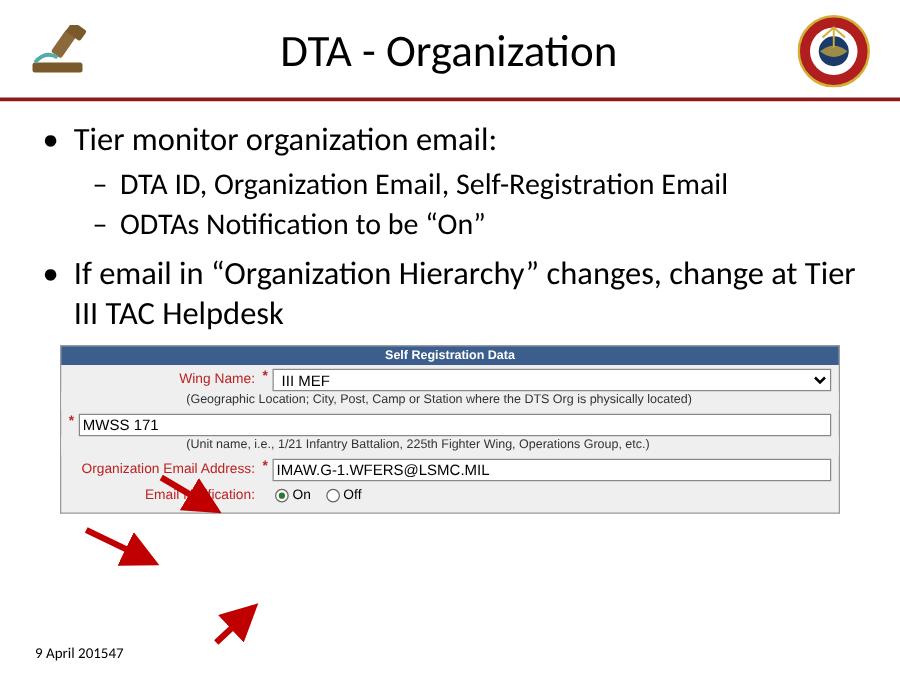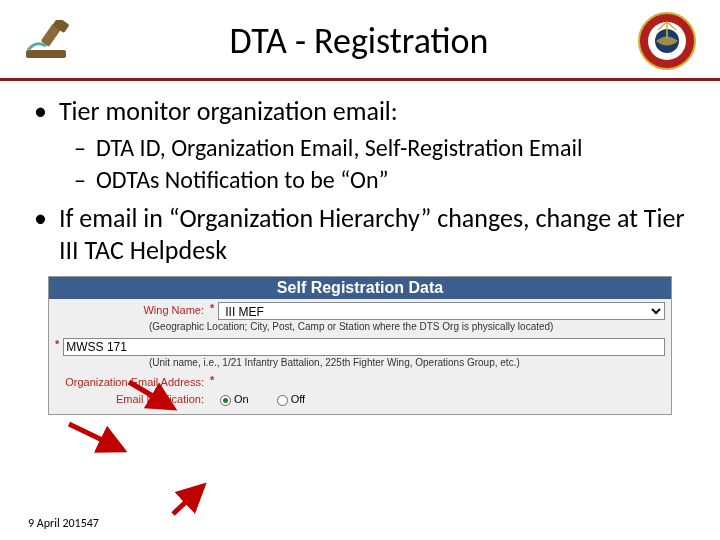--- a/index.html
+++ b/index.html
@@ -57,21 +57,21 @@
     background: #efefef;
     font-family: Arial, sans-serif;
     font-size: 11px;
   }
   .form-title {
     background: #3b5e8c;
     color: #fff;
     text-align: center;
     font-weight: bold;
     padding: 2px 0;
-    font-size: 16px;
+    font-size: 10px;
   }
   .form-row {
     display: flex;
     align-items: flex-start;
     padding: 3px 6px 0 6px;
   }
   .form-label {
     width: 155px;
     text-align: right;
     color: #b22;
@@ -91,21 +91,21 @@
   }
   .hint {
     font-size: 10px;
     color: #333;
     padding: 1px 6px 3px 100px;
     background: #efefef;
   }
   .radio-group {
     display: flex;
     align-items: center;
-    gap: 28px;
+    gap: 12px;
     padding-top: 2px;
     padding-bottom: 4px;
   }
   .radio-group label { font-size: 11px; color: #000; }
   .radio-dot {
     display: inline-block;
     width: 11px; height: 11px;
     border: 1px solid #666;
     border-radius: 50%;
     background: #fff;
@@ -140,21 +140,21 @@
 
 <div class="header">
   <div class="header-logo-left">
     <svg viewBox="0 0 56 42" width="56" height="42">
       <rect x="2" y="30" width="40" height="8" rx="2" fill="#7a5a2a"></rect>
       <rect x="22" y="4" width="10" height="22" rx="2" fill="#8a6a3a" transform="rotate(35 27 15)"></rect>
       <rect x="30" y="0" width="14" height="10" rx="2" fill="#7a5a2a" transform="rotate(35 37 5)"></rect>
       <path d="M4 30 Q12 20 22 26" stroke="#5aa" stroke-width="3" fill="none"></path>
     </svg>
   </div>
-  <div class="title">DTA - Registration</div>
+  <div class="title">DTA - Organization</div>
   <div class="header-logo-right">
     <svg viewBox="0 0 58 58" width="58" height="58">
       <circle cx="29" cy="29" r="28" fill="#b01e1e" stroke="#d4af37" stroke-width="2"></circle>
       <circle cx="29" cy="29" r="19" fill="#fff"></circle>
       <circle cx="29" cy="29" r="12" fill="#1a3a6a"></circle>
       <path d="M20 18 L29 10 L38 18 M29 10 L29 26" stroke="#d4af37" stroke-width="1.5" fill="none"></path>
       <path d="M18 29 Q29 20 40 29 Q29 38 18 29" fill="#d4af37" opacity="0.7"></path>
     </svg>
   </div>
 </div>
@@ -197,20 +197,23 @@
       <span class="req">*</span>
       <div class="form-field">
         <input type="text" value="MWSS 171" style="">
       </div>
     </div>
     <div class="hint">(Unit name, i.e., 1/21 Infantry Battalion, 225th Fighter Wing, Operations Group, etc.)</div>
 
     <div class="form-row">
       <div class="form-label">Organization Email Address:</div>
       <span class="req">*</span>
+      <div class="form-field">
+        <input type="text" value="IMAW.G-1.WFERS@LSMC.MIL" style="">
+      </div>
     </div>
 
     <div class="form-row" style="padding-bottom:4px;">
       <div class="form-label">Email Notification:</div>
       <span style="width:10px"></span>
       <div class="radio-group">
         <label><span class="radio-dot sel"></span><span>On</span></label>
         <label><span class="radio-dot"></span><span>Off</span></label>
       </div>
     </div>

